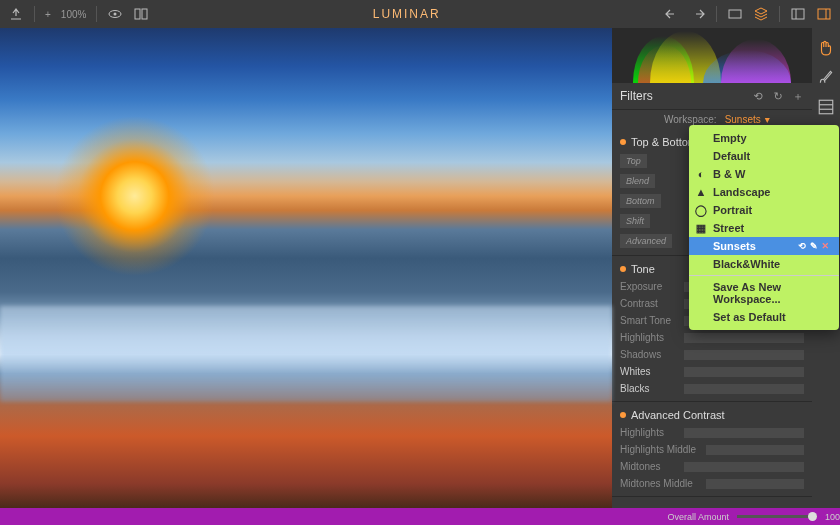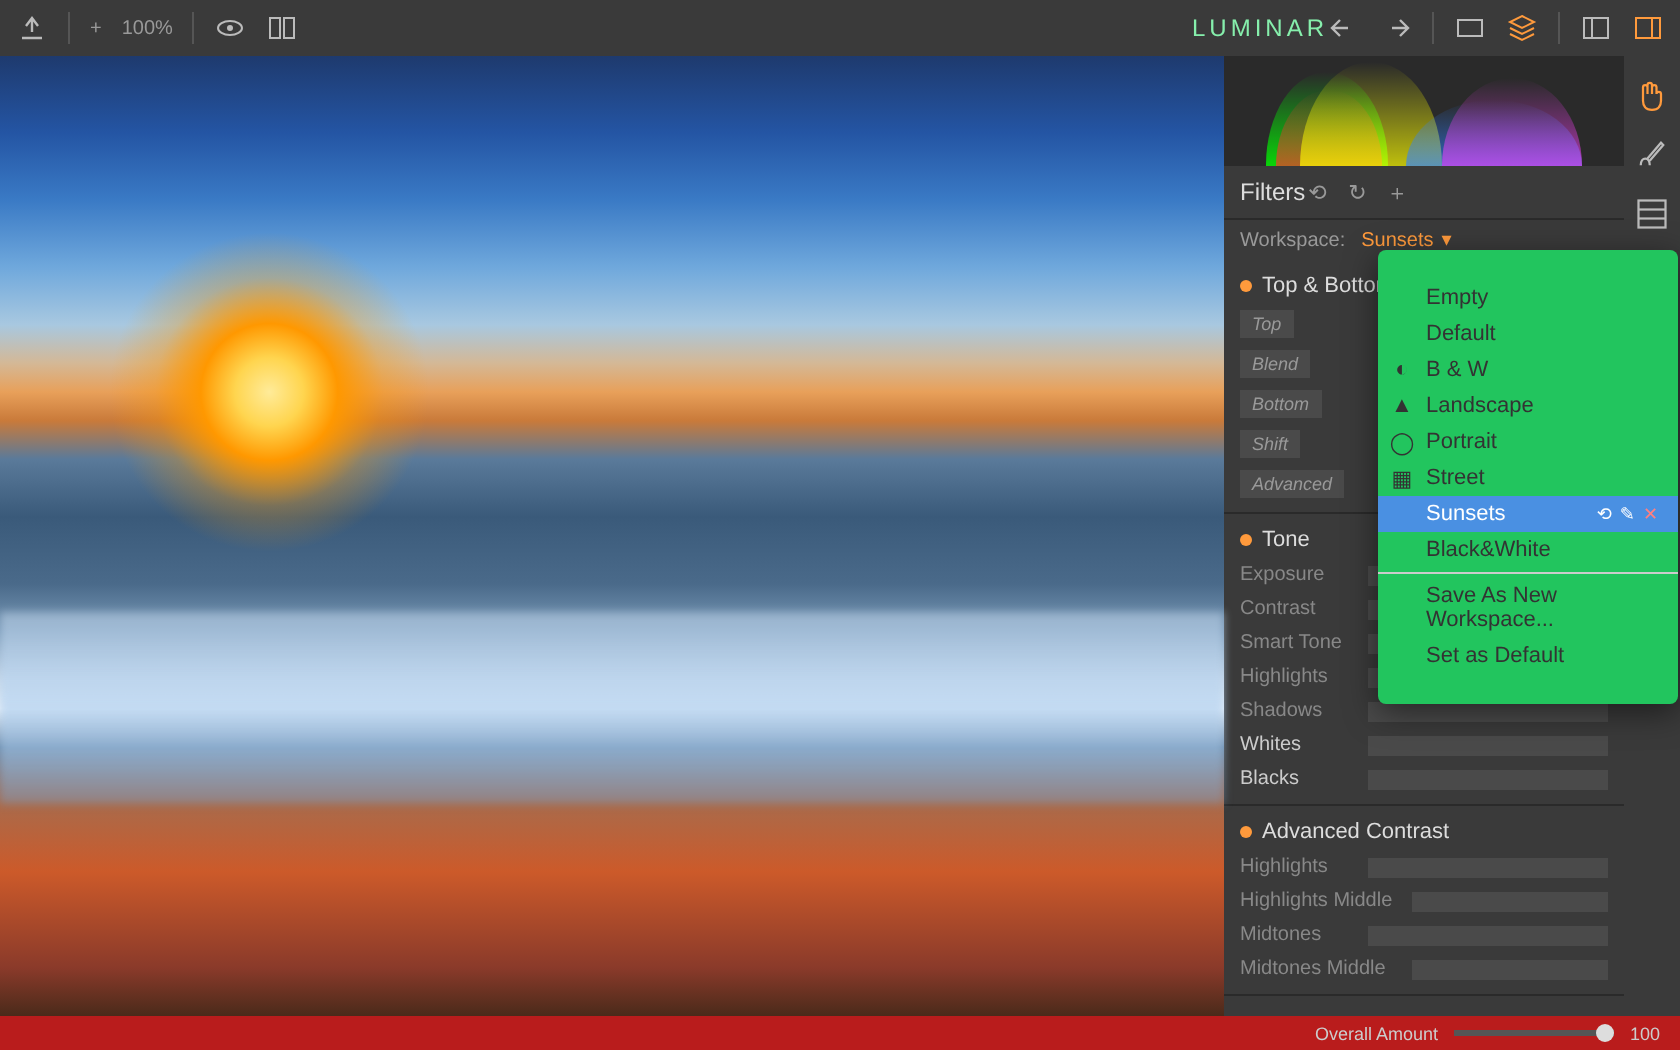--- a/index.html
+++ b/index.html
@@ -1,21 +1,21 @@
 <!DOCTYPE html>
 <html><head>
 <meta charset="utf-8">
 <style>
   * { margin: 0; padding: 0; box-sizing: border-box; font-family: -apple-system, "Helvetica Neue", Arial, sans-serif; }
   body { width: 840px; height: 525px; background: #2a2a2a; overflow: hidden; position: relative; color: #aaa; font-size: 11px; }
   
   
   .topbar { height: 28px; background: #3a3a3a; display: flex; align-items: center; padding: 0 8px; }
   .topbar .left { display: flex; align-items: center; gap: 10px; flex: 0 0 auto; }
-  .topbar .center { flex: 1; text-align: right; color: #86efac; font-size: 12px; letter-spacing: 2px; }
+  .topbar .center { flex: 1; text-align: center; color: #fdba74; font-size: 12px; letter-spacing: 2px; }
   .topbar .right { display: flex; align-items: center; gap: 10px; flex: 0 0 auto; }
   .tb-ic { width: 16px; height: 16px; display: inline-flex; align-items: center; justify-content: center; color: #bbb; cursor: pointer; }
   .tb-ic.active { color: #ff9a3c; }
   .tb-sep { width: 1px; height: 16px; background: #555; }
   .tb-txt { color: #999; font-size: 10px; }
   
   
   .main { display: flex; height: 480px; }
   .canvas { flex: 1; position: relative; background: #1a1a1a; }
   
@@ -42,58 +42,58 @@
   .sidebar { width: 200px; background: #3a3a3a; display: flex; flex-direction: column; overflow: hidden; }
   .histo { height: 55px; background: #2a2a2a; position: relative; overflow: hidden; }
   .histo-inner { position: absolute; bottom: 0; left: 6%; right: 6%; height: 100%; }
   .histo-peak { position: absolute; bottom: 0; border-radius: 50% 50% 0 0 / 100% 100% 0 0; }
   .hp1 { left: 5%; width: 35%; height: 85%; background: linear-gradient(to top, #00ff00, rgba(0,255,0,0)); opacity: 0.8; }
   .hp2 { left: 8%; width: 30%; height: 70%; background: linear-gradient(to top, #ff3030, rgba(255,48,48,0)); opacity: 0.7; }
   .hp3 { left: 15%; width: 40%; height: 95%; background: linear-gradient(to top, #ffff00, rgba(255,255,0,0)); opacity: 0.7; }
   .hp4 { left: 45%; width: 50%; height: 60%; background: linear-gradient(to top, #3080ff, rgba(48,128,255,0)); opacity: 0.7; }
   .hp5 { left: 55%; width: 40%; height: 80%; background: linear-gradient(to top, #ff40ff, rgba(255,64,255,0)); opacity: 0.6; }
   
-  .panel-head { display: flex; align-items: center; padding: 6px 8px; background: #3a3a3a; border-bottom: 1px solid #2a2a2a; }
+  .panel-head { display: flex; align-items: center; justify-content: space-between; padding: 6px 8px; background: #3a3a3a; border-bottom: 1px solid #2a2a2a; }
   .panel-head .title { color: #ddd; font-size: 12px; }
   .panel-head .icons { display: flex; gap: 8px; color: #999; }
   .mini-ic { width: 12px; height: 12px; display: inline-flex; align-items: center; justify-content: center; cursor: pointer; }
   
   .workspace-row { display: flex; align-items: center; padding: 4px 8px; gap: 8px; font-size: 10px; }
-  .workspace-row .lbl { color: #999; }
+  .workspace-row .lbl { color: #999; margin-left: 44px; }
   .workspace-row .val { color: #ff9a3c; cursor: pointer; display: flex; align-items: center; gap: 4px; }
   
   .section { padding: 4px 8px; border-bottom: 1px solid #2a2a2a; }
   .section-title { display: flex; align-items: center; gap: 5px; font-size: 11px; color: #ddd; padding: 3px 0; cursor: pointer; }
   .dot { width: 6px; height: 6px; border-radius: 50%; background: #ff9a3c; flex-shrink: 0; }
   
   .sl-row { display: flex; align-items: center; padding: 3px 0; gap: 6px; font-size: 10px; }
   .sl-lbl { width: 58px; color: #ccc; flex-shrink: 0; }
   .sl-lbl.dim { color: #888; }
   .sl-track { flex: 1; height: 10px; background: #4a4a4a; position: relative; cursor: pointer; }
   .sl-fill { position: absolute; top: 0; bottom: 0; background: #6a6a6a; }
   .sl-val { width: 24px; text-align: right; color: #999; font-size: 9px; }
   
   .tab-row { display: flex; gap: 4px; padding: 3px 0; font-size: 9px; }
   .tab { padding: 2px 6px; background: #4a4a4a; color: #999; cursor: pointer; font-style: italic; }
   
   
-  .dropdown { position: absolute; top: 125px; left: 689px; width: 150px; background: #22c55e; border-radius: 4px; box-shadow: 0 4px 16px rgba(0,0,0,0.5); font-size: 11px; color: #333; z-index: 100; padding: 15px 0; }
+  .dropdown { position: absolute; top: 125px; left: 689px; width: 150px; background: #bef264; border-radius: 4px; box-shadow: 0 4px 16px rgba(0,0,0,0.5); font-size: 11px; color: #333; z-index: 100; padding: 4px 0; font-weight: bold; }
   .dd-item { padding: 3px 10px 3px 24px; position: relative; cursor: pointer; display: flex; align-items: center; }
   .dd-item.selected { background: #4a90e2; color: #fff; }
   .dd-item .dd-ic { position: absolute; left: 6px; top: 50%; transform: translateY(-50%); width: 12px; height: 12px; display: flex; align-items: center; justify-content: center; }
   .dd-sep { height: 1px; background: #ccc; margin: 2px 0; }
   .dd-item .dd-act { margin-left: auto; display: flex; gap: 4px; font-size: 9px; }
   
   
   .toolrail { width: 28px; background: #3a3a3a; display: flex; flex-direction: column; align-items: center; gap: 12px; padding-top: 10px; }
   .tool { width: 18px; height: 18px; display: flex; align-items: center; justify-content: center; color: #bbb; cursor: pointer; }
   .tool.active { color: #ff9a3c; }
   
   
-  .bottombar { height: 17px; background: #b91c1c; display: flex; align-items: center; justify-content: flex-end; padding: 0 10px; gap: 8px; font-size: 9px; color: #ccc; }
+  .bottombar { height: 17px; background: #a21caf; display: flex; align-items: center; justify-content: flex-end; padding: 0 0; gap: 8px; font-size: 9px; color: #ccc; }
   .oa-track { width: 80px; height: 3px; background: #555; position: relative; }
   .oa-knob { position: absolute; right: 0; top: -3px; width: 9px; height: 9px; border-radius: 50%; background: #ddd; }
   
   svg { width: 100%; height: 100%; }
 </style>
 </head>
 <body>
 
 <div class="topbar">
   <div class="left">

